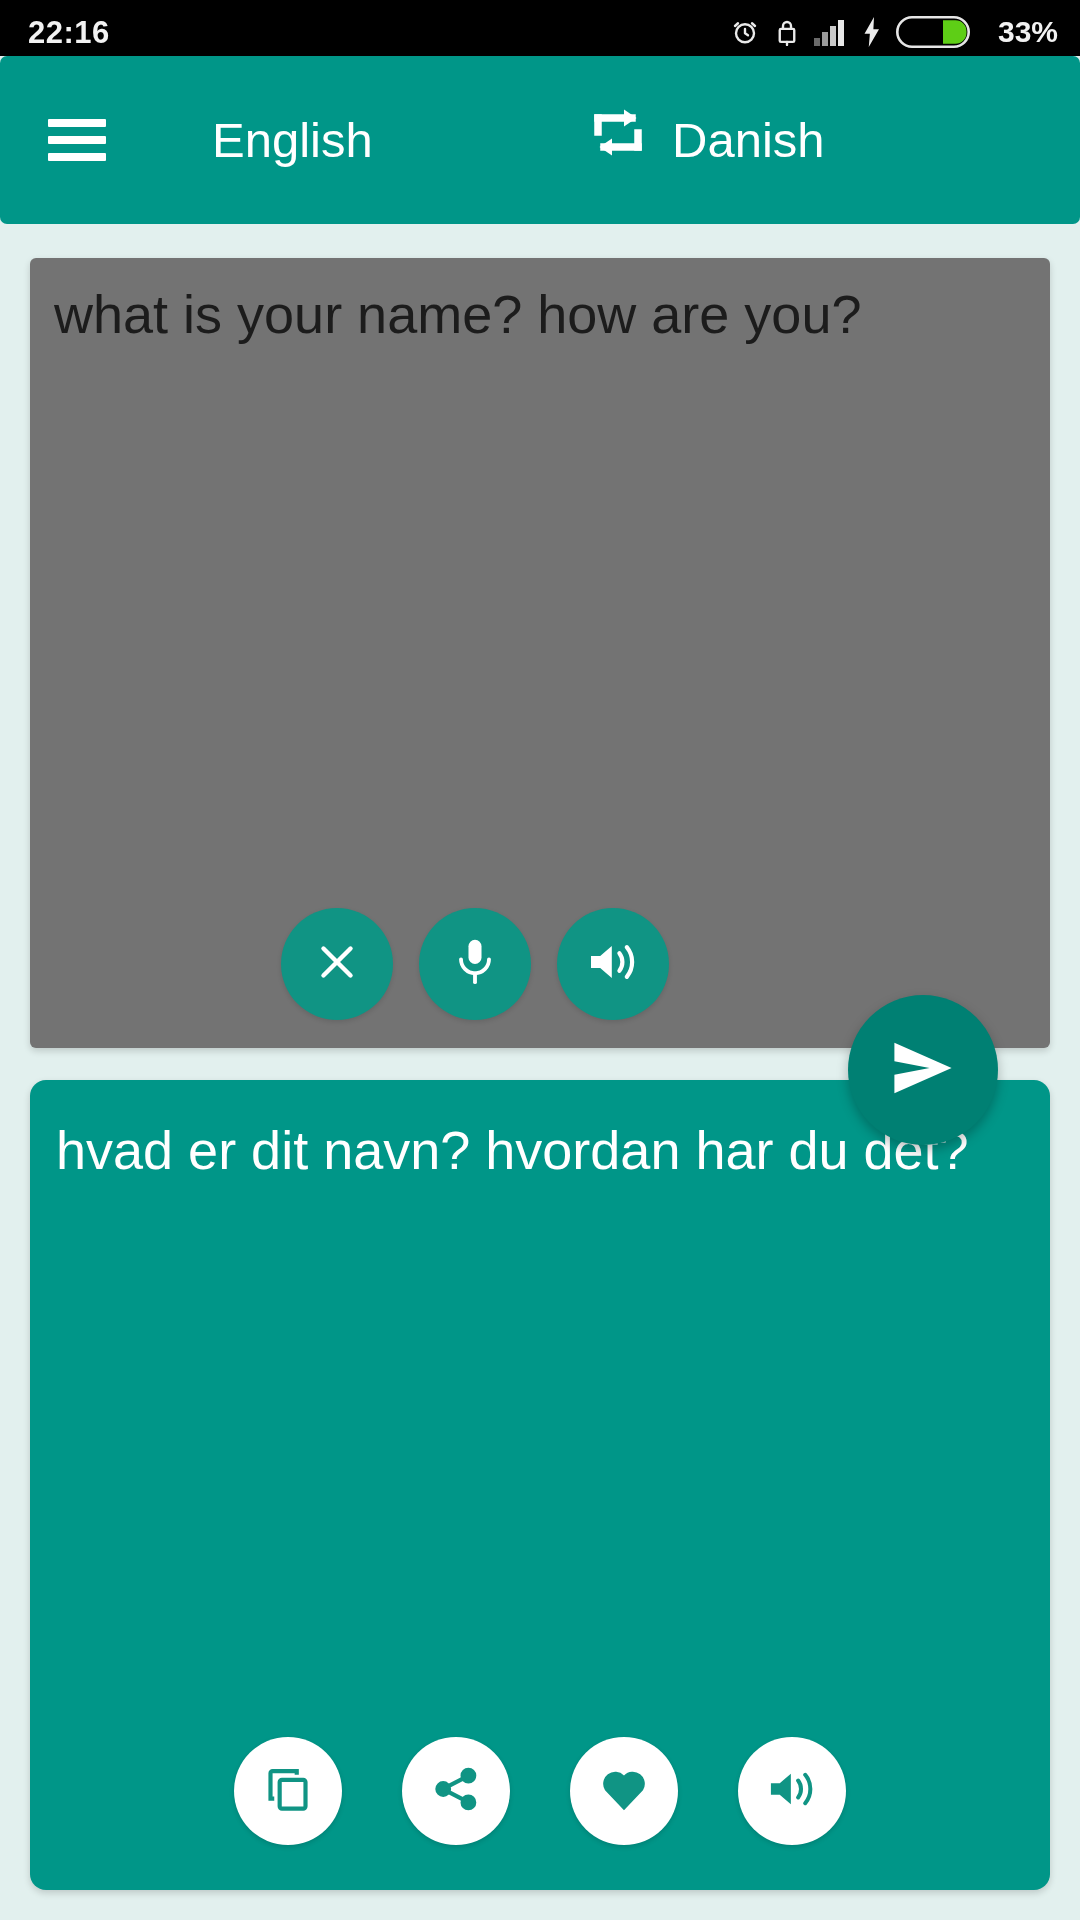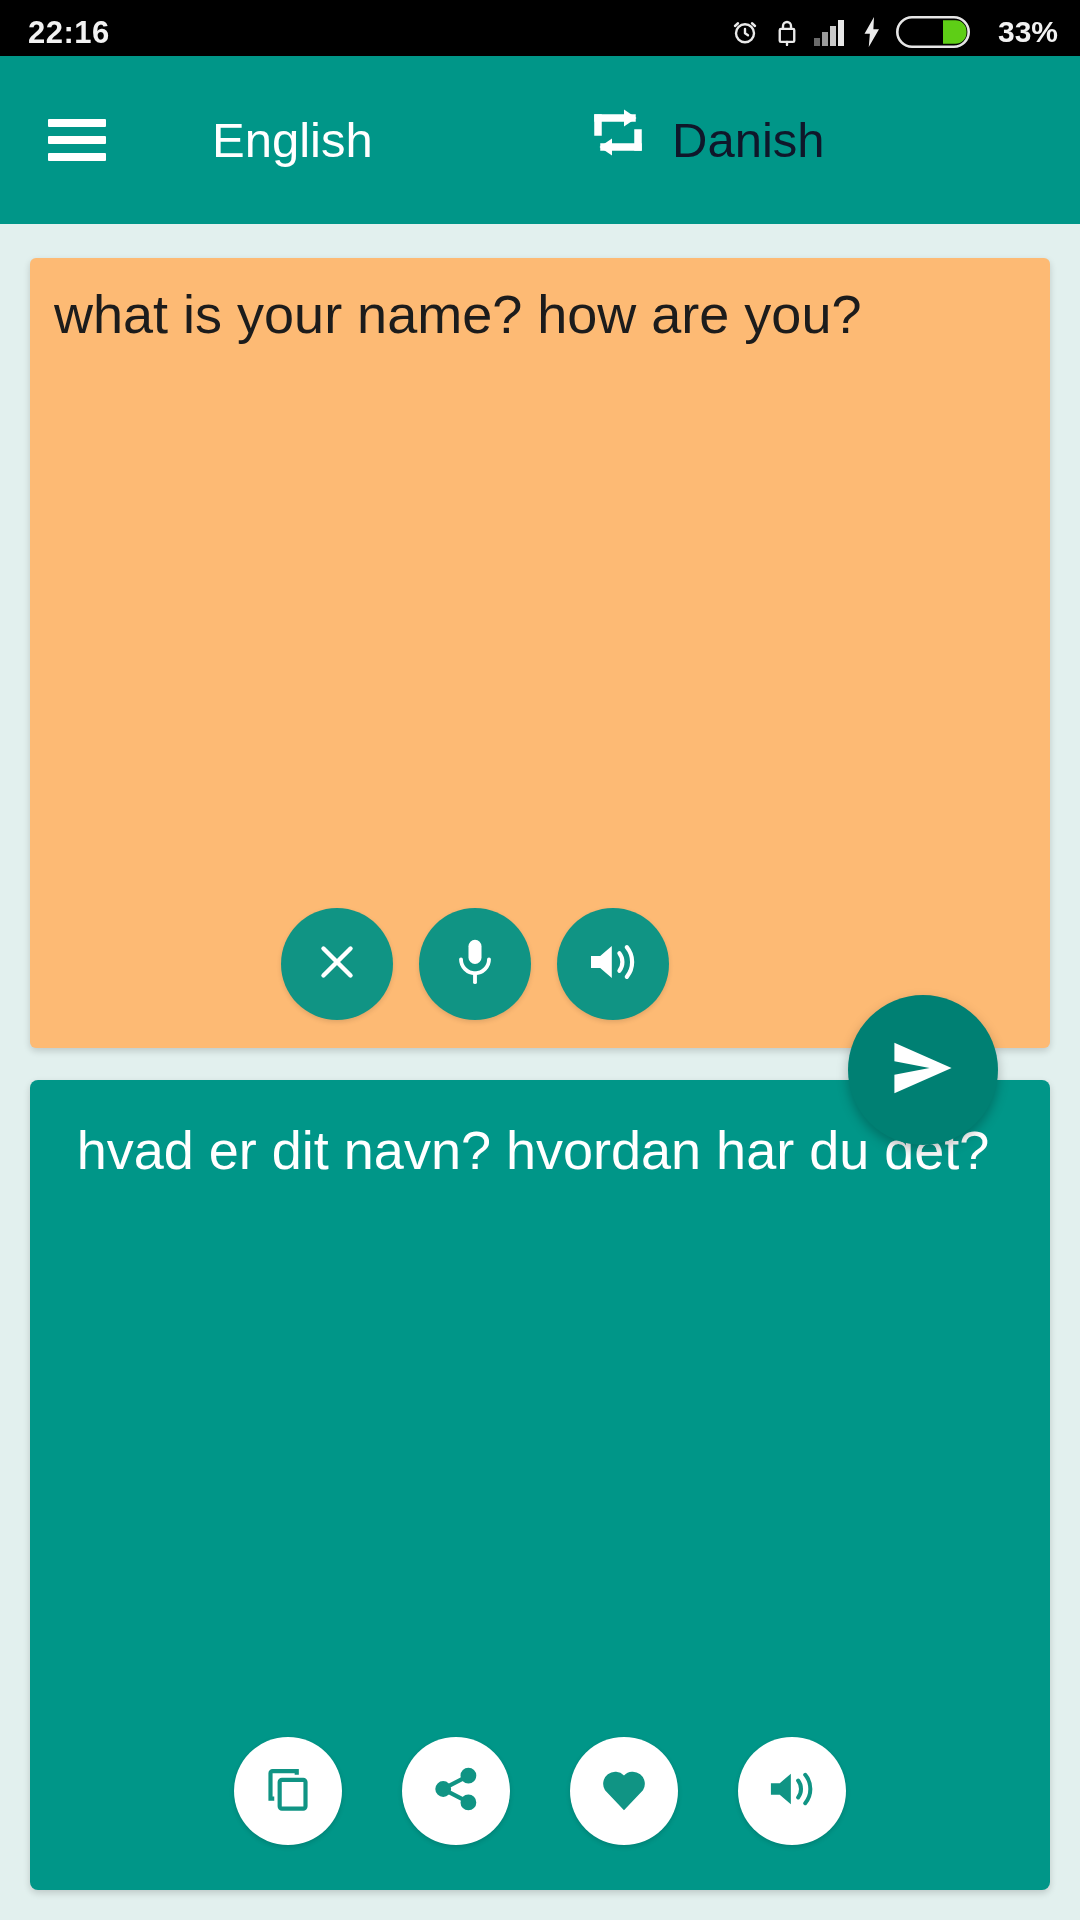--- a/index.html
+++ b/index.html
@@ -20,45 +20,45 @@
   }
   .status-time { font-size:31px; font-weight:bold; letter-spacing:.5px; line-height:1; }
   .status-right { display:flex; align-items:center; gap:14px; }
   .status-right svg { display:block; }
   .battery-pct { font-size:30px; font-weight:bold; margin-left:14px; letter-spacing:0; }
 
   
   .toolbar {
     position:absolute; top:56px; left:0; width:1080px; height:168px;
     background:#009688;
-    display:flex; align-items:center;
+    display:flex; align-items:center;border-radius:7px;
   }
   .hamburger {
     position:absolute; left:48px; top:50%; transform:translateY(-50%);
     width:58px; height:42px; display:flex; flex-direction:column; justify-content:space-between;
     cursor:pointer;
   }
   .hamburger span { display:block; height:8px; background:#fff; border-radius:1px; width:100%; }
   .lang-src {
     position:absolute; left:212px; top:50%; transform:translateY(-50%);
     color:#fff; font-size:49px; line-height:1;
   }
   .swap-btn {
     position:absolute; left:570px; top:50%; transform:translateY(-50%);
     width:96px; height:88px; display:flex; align-items:center; justify-content:center;
   }
   .lang-tgt {
     position:absolute; left:672px; top:50%; transform:translateY(-50%);
-    color:#0f172a; font-size:49px; line-height:1;
+    color:#ffffff; font-size:49px; line-height:1;
   }
 
   
   .src-card {
     position:absolute; left:30px; top:258px; width:1020px; height:790px;
-    background:#fdba74; border-radius:6px;
+    background:#737373; border-radius:6px;
     box-shadow:0 3px 7px rgba(0,0,0,.16);
   }
   .src-text {
     position:absolute; left:24px; top:22px; right:24px;
     font-size:54px; line-height:1.28; color:#1c1c1c;
     word-wrap:break-word;
   }
   .src-actions {
     position:absolute; left:0; right:0; bottom:28px;
     display:flex; justify-content:center; align-items:center; gap:26px;
@@ -78,23 +78,22 @@
     width:150px; height:150px; border-radius:50%;
     background:#008073;
     display:flex; align-items:center; justify-content:center;
     box-shadow:0 5px 12px rgba(0,0,0,.26);
     cursor:pointer; z-index:5;
   }
 
   
   .tgt-card {
     position:absolute; left:30px; top:1080px; width:1020px; height:810px;
-    background:#009688; border-radius:8px;
+    background:#009688; border-radius:16px;
     box-shadow:0 3px 7px rgba(0,0,0,.16);
-    text-align:center;
   }
   .tgt-text {
     position:absolute; left:26px; top:36px; right:40px;
     font-size:54px; line-height:1.28; color:#fff;
     word-wrap:break-word;
   }
   .tgt-actions {
     position:absolute; left:0; right:0; bottom:45px;
     display:flex; justify-content:center; align-items:center; gap:60px;
   }

